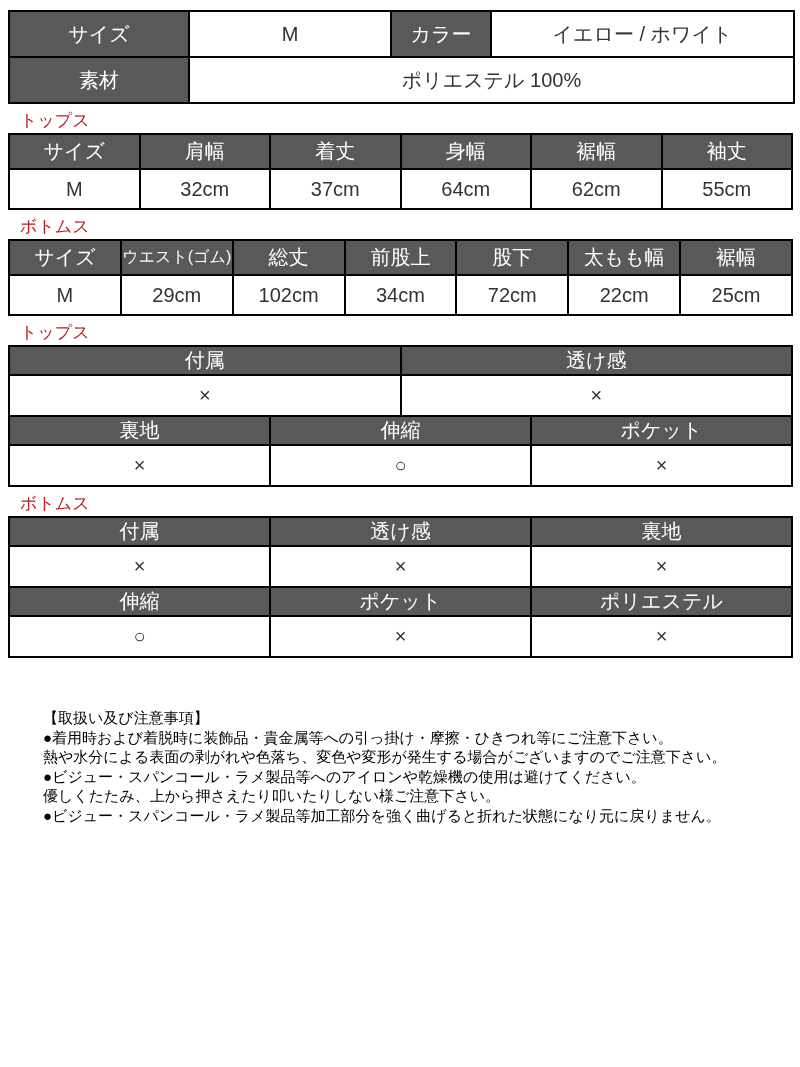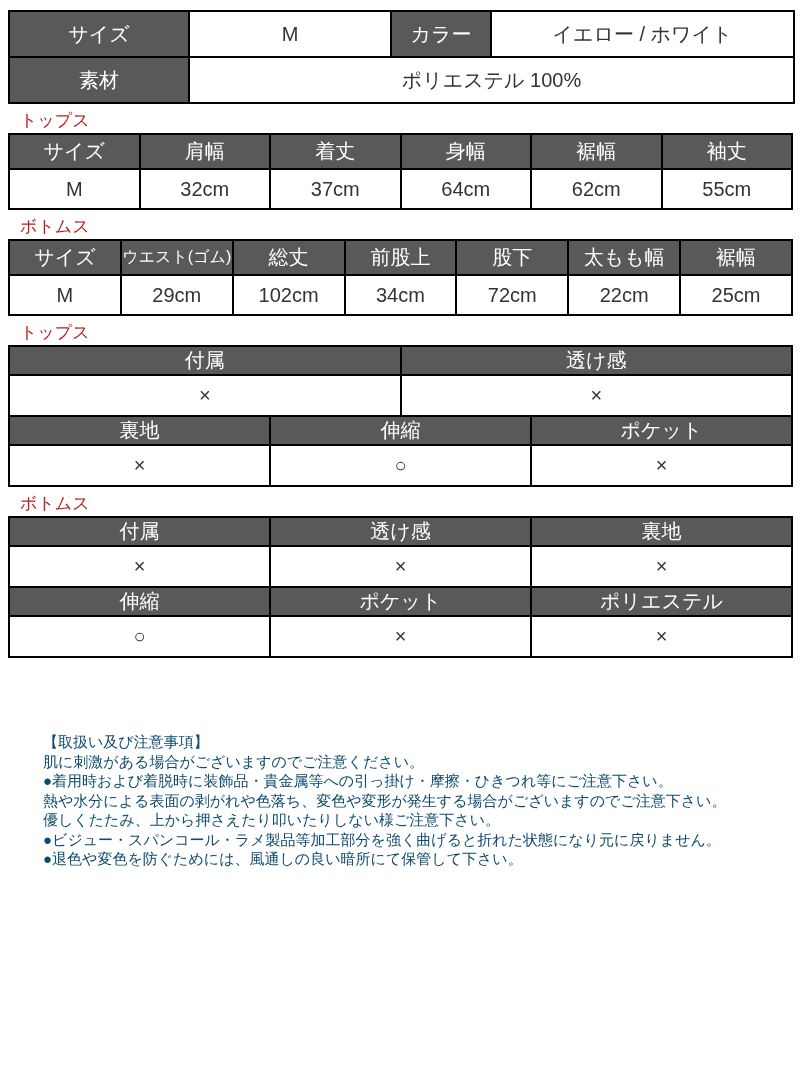--- a/index.html
+++ b/index.html
@@ -51,26 +51,26 @@
   .circle { font-size: 24px; }
   
   .section-label {
     font-size: 17px;
     line-height: 19px;
     color: #b91c1c;
     margin: 7px 0 3px 12px;
   }
   
   .care-notes {
-    margin-top: 74px;
+    margin-top: 50px;
     padding-left: 35px;
     padding-right: 10px;
     font-size: 15px;
     line-height: 19.5px;
-    color: #0c4a6e;
+    color: #000000;
   }
 </style>
 </head>
 <body>
 
 <div class="page">
 
   <table class="info-table">
     <colgroup>
       <col style="width:180px">
@@ -196,21 +196,20 @@
     <tr class="vrow">
       <td class="val circle">○</td>
       <td class="val sym">×</td>
       <td class="val sym">×</td>
     </tr>
   </tbody>
     </table>
 
   <div class="care-notes">
     <div>【取扱い及び注意事項】</div>
-    <div>肌に刺激がある場合がございますのでご注意ください。</div>
     <div>●着用時および着脱時に装飾品・貴金属等への引っ掛け・摩擦・ひきつれ等にご注意下さい。</div>
     <div>熱や水分による表面の剥がれや色落ち、変色や変形が発生する場合がございますのでご注意下さい。</div>
+    <div>●ビジュー・スパンコール・ラメ製品等へのアイロンや乾燥機の使用は避けてください。</div>
     <div>優しくたたみ、上から押さえたり叩いたりしない様ご注意下さい。</div>
     <div>●ビジュー・スパンコール・ラメ製品等加工部分を強く曲げると折れた状態になり元に戻りません。</div>
-    <div>●退色や変色を防ぐためには、風通しの良い暗所にて保管して下さい。</div>
   </div>
 
 </div>
 
 </body></html>

